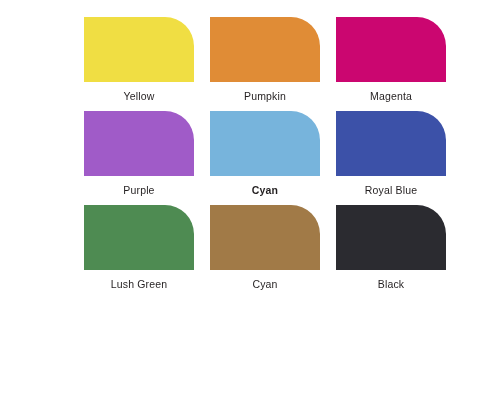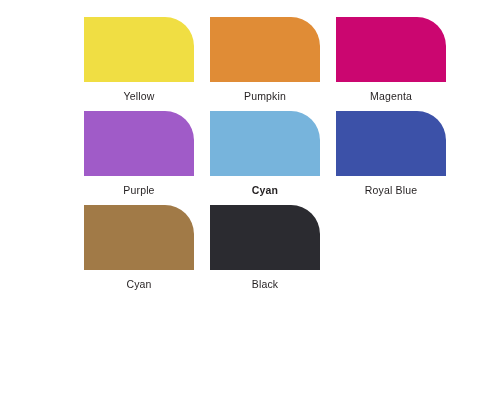--- a/index.html
+++ b/index.html
@@ -91,20 +91,24 @@
       <div class="swatch-chip" style="background-color: rgb(119, 180, 220);"></div>
       <div class="swatch-label" style="color: rgb(35, 31, 32); font-weight: bold;">Cyan</div>
     </div>
 
     <div class="swatch-cell">
       <div class="swatch-chip" style="background-color: rgb(60, 81, 168);"></div>
       <div class="swatch-label" style="color: rgb(35, 31, 32);">Royal Blue</div>
     </div>
 
 
+    <div class="swatch-cell">
+      <div class="swatch-chip" style="background-color: rgb(78, 139, 82);"></div>
+      <div class="swatch-label" style="color: rgb(35, 31, 32);">Lush Green</div>
+    </div>
 
     <div class="swatch-cell">
       <div class="swatch-chip" style="background-color: rgb(161, 122, 71);"></div>
       <div class="swatch-label" style="color: rgb(35, 31, 32);">Cyan</div>
     </div>
 
 
     <div class="swatch-cell">
       <div class="swatch-chip" style="background-color: rgb(43, 43, 48);"></div>
       <div class="swatch-label" style="color: rgb(35, 31, 32);">Black</div>

